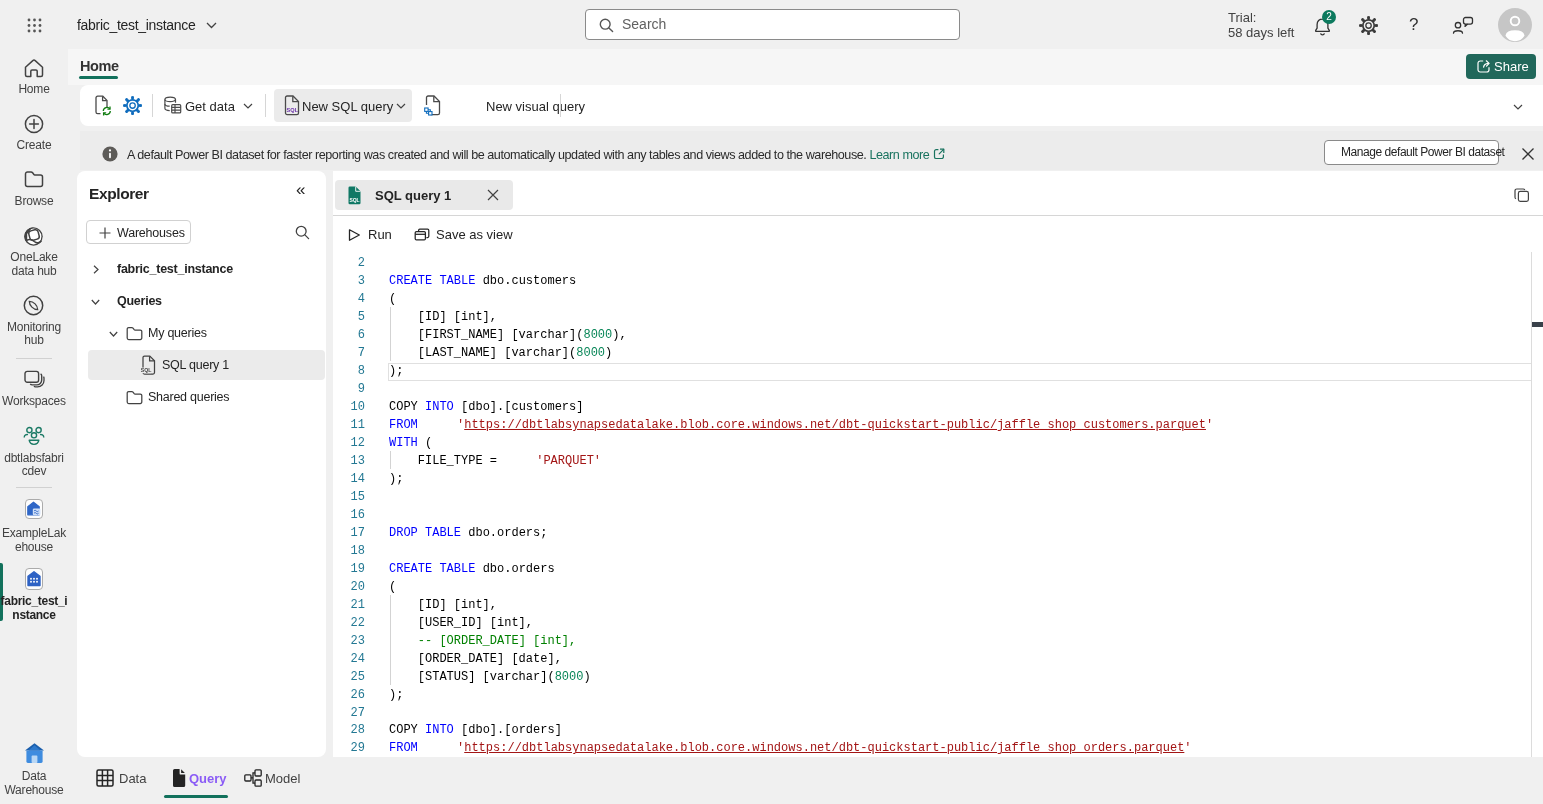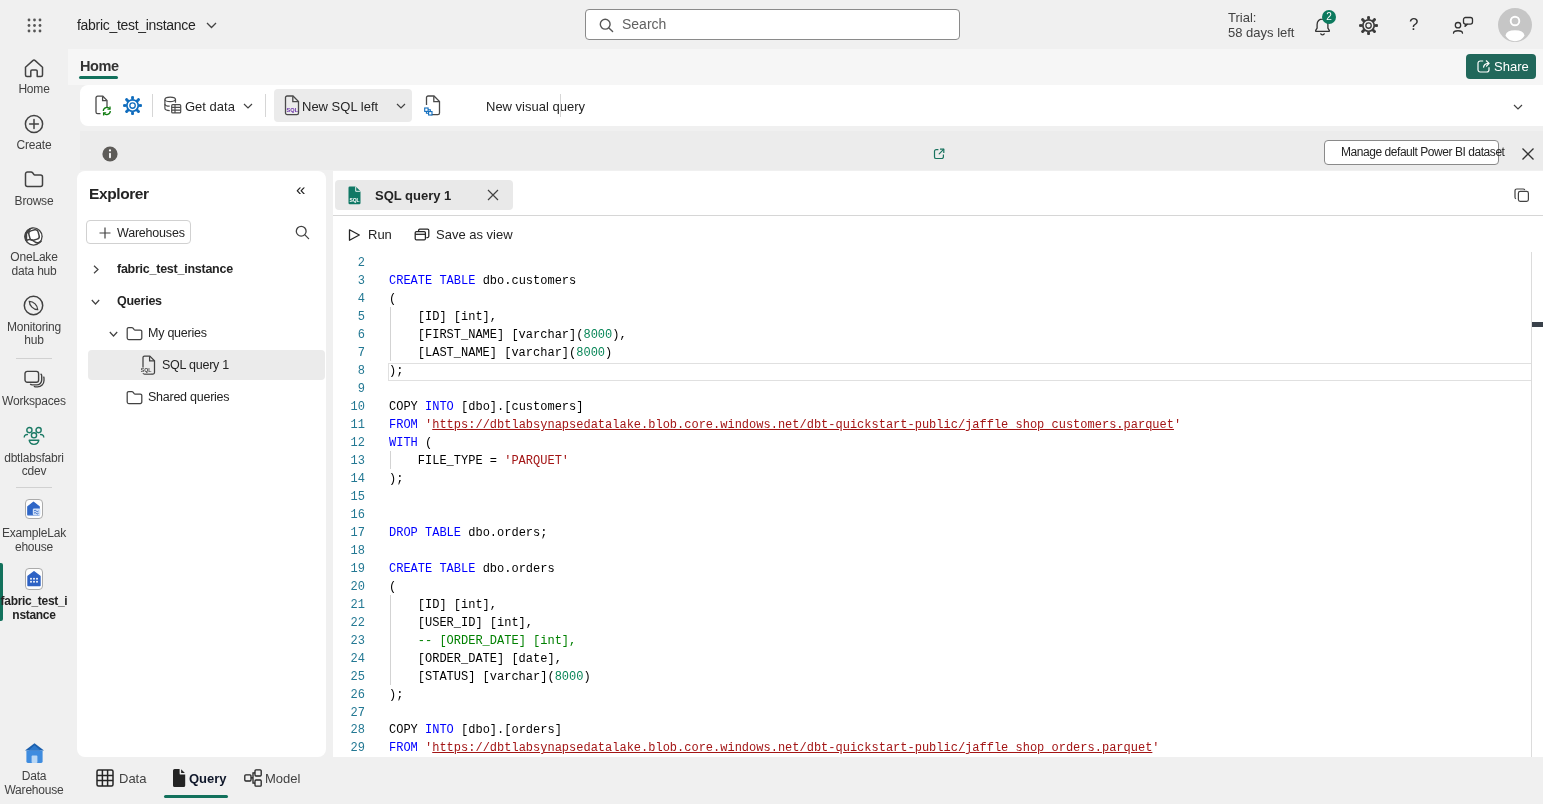--- a/index.html
+++ b/index.html
@@ -54,21 +54,21 @@
 #qtab { position:absolute; left:2px; top:9px; width:178px; height:30px; background:#e9e9e9; border-radius:4px; }
 #qtabtext { position:absolute; left:40px; top:8px; font-size:13px; font-weight:bold; }
 #runbar { left:333px; top:216px; width:1210px; height:36px; background:#fff; }
 #editor { left:333px; top:252px; width:1198px; height:505px; background:#fff; overflow:hidden; }
 #minimap { left:1531px; top:252px; width:12px; height:505px; background:#fff; border-left:1px solid #dcdcdc; }
 #mmcursor { left:1532px; top:322px; width:11px; height:5px; background:#39414a; }
 
 #linenos { position:absolute; left:0; top:3.3px; width:32px; text-align:right; font-family:"Liberation Mono",monospace; font-size:12px; line-height:17.97px; color:#237893; }
 #code { position:absolute; left:56px; top:3.3px; font-family:"Liberation Mono",monospace; font-size:12px; line-height:17.97px; color:#000; white-space:pre; }
 .kw { color:#0000ff; }
-.str { color:#a31515; }
+.str { color:#a31515;margin-left:32px; }
 .num { color:#098658; }
 .cmt { color:#008000; }
 .url { text-decoration:underline; }
 #curline { left:388px; top:362.5px; width:1143px; height:18px; border:1px solid #e0e0e0; border-right:none; }
 .iguide { position:absolute; left:56.5px; width:1px; background:#d3d3d3; }
 
 
 .btab { position:absolute; top:14px; font-size:13px; color:#424242; white-space:nowrap; }
 #queryunderline { position:absolute; left:96px; top:38px; width:64px; height:3px; background:#12715c; border-radius:2px; }
 
@@ -87,21 +87,21 @@
 <div class="abs" id="bottombar">
   <svg style="left:28px; top:12px;" width="18" height="18" viewBox="0 0 18 18" fill="none" stroke="#242424" stroke-width="1.5">
       <rect x="1" y="1" width="16" height="16" rx="1.5"></rect>
       <path d="M6.4 1 V17 M11.6 1 V17 M1 6.4 H17 M1 11.6 H17"></path>
     </svg>
   <div class="btab" style="left:51px;">Data</div>
   <svg style="left:103px; top:11px;" width="16" height="20" viewBox="0 0 16 20">
       <path d="M2 2.6 A1.6 1.6 0 0 1 3.6 1 H8.6 V5.4 A1.2 1.2 0 0 0 9.8 6.6 H14.2 V17.4 A1.6 1.6 0 0 1 12.6 19 H3.6 A1.6 1.6 0 0 1 2 17.4 Z" fill="#242424"></path>
       <path d="M10.1 1.3 L13.9 5.1 H10.1 Z" fill="#242424"></path>
     </svg>
-  <div class="btab" style="left:121px; font-weight:bold; color:#0f172a;">Query</div>
+  <div class="btab" style="left:121px; font-weight:bold; color:#8b5cf6;">Query</div>
   <svg style="left:176px; top:12px;" width="18" height="18" viewBox="0 0 18 18" fill="none" stroke="#242424" stroke-width="1.3">
       <rect x="0.8" y="5.8" width="6.2" height="6.2" rx="1"></rect>
       <rect x="11" y="0.8" width="6.2" height="6.2" rx="1"></rect>
       <rect x="11" y="11" width="6.2" height="6.2" rx="1"></rect>
       <path d="M7 8.9 H9 M9 8.9 V3.9 H11 M9 8.9 V14.1 H11"></path>
     </svg>
   <div class="btab" style="left:197px;">Model</div>
   <div id="queryunderline"></div>
 </div>
 
@@ -206,21 +206,21 @@
       <path d="M1 1 L5 5 L9 1"></path>
     </svg>
   <div class="rsep" style="left:185px;"></div>
   <div id="newsqlbtn"></div>
 
   <svg style="left:203px; top:10px;" width="18" height="21" viewBox="0 0 18 21" fill="none">
       <path d="M2.5 2.6 A1.6 1.6 0 0 1 4.1 1 H10 L15.5 6.5 V18 A1.6 1.6 0 0 1 13.9 19.6 H4.1 A1.6 1.6 0 0 1 2.5 18 Z" stroke="#4a4a4a" stroke-width="1.3"></path>
       <path d="M9.8 1.2 V6.7 H15.3" stroke="#4a4a4a" stroke-width="1.3"></path>
       <text x="3.6" y="17" font-family="Liberation Sans" font-size="5.6" font-weight="bold" fill="#6a30a8" stroke="none">SQL</text>
     </svg>
-  <div class="t13" style="left:222px; top:14px;">New SQL left</div>
+  <div class="t13" style="left:222px; top:14px;">New SQL query</div>
   <svg style="left:316px; top:18px;" width="10" height="6" viewBox="0 0 10 6" fill="none" stroke="#424242" stroke-width="1.2">
       <path d="M1 1 L5 5 L9 1"></path>
     </svg>
 
   <svg style="left:344px; top:10px;" width="18" height="21" viewBox="0 0 18 21" fill="none">
       <path d="M6.5 19.6 H13.9 A1.6 1.6 0 0 0 15.5 18 V6.5 L10 1 H4.1 A1.6 1.6 0 0 0 2.5 2.6 V10" stroke="#4a4a4a" stroke-width="1.3"></path>
       <path d="M9.8 1.2 V6.7 H15.3" stroke="#4a4a4a" stroke-width="1.3"></path>
       <rect x="0.7" y="13" width="3.4" height="3.4" fill="#fff" stroke="#0f6cbd" stroke-width="1.1"></rect>
       <rect x="4.6" y="16.6" width="3.4" height="3.4" fill="#fff" stroke="#0f6cbd" stroke-width="1.1"></rect>
       <path d="M2.4 16.4 V18.3 H4.6 M4 14.7 H6.3 V16.6" stroke="#0f6cbd" stroke-width="1.1"></path>
@@ -231,20 +231,21 @@
       <path d="M1 1 L5 5 L9 1"></path>
     </svg>
 </div>
 
 <div class="abs" id="banner">
   <svg style="left:22px; top:15px;" width="16" height="16" viewBox="0 0 16 16">
       <circle cx="8" cy="8" r="7.6" fill="#5d5b58"></circle>
       <rect x="7.1" y="6.8" width="1.8" height="5.4" rx="0.9" fill="#fff"></rect>
       <circle cx="8" cy="4.4" r="1.1" fill="#fff"></circle>
     </svg>
+  <div id="bannertext" class="abs">A default Power BI dataset for faster reporting was created and will be automatically updated with any tables and views added to the warehouse. <span id="learnmore">Learn more</span></div>
   <svg style="left:853px; top:17px;" id="extlink" width="12" height="12" viewBox="0 0 12 12" fill="none" stroke="#19735f" stroke-width="1.2">
       <path d="M5.4 1.6 H3.1 A1.6 1.6 0 0 0 1.5 3.2 V8.9 A1.6 1.6 0 0 0 3.1 10.5 H8.8 A1.6 1.6 0 0 0 10.4 8.9 V6.6"></path>
       <path d="M7 1.2 H10.8 V5" stroke-linejoin="round"></path>
       <path d="M10.6 1.4 L6.2 5.8" stroke-linecap="round"></path>
     </svg>
   <div id="managebtn">Manage default Power BI dataset</div>
   <svg style="left:1441px; top:16px;" width="14" height="14" viewBox="0 0 14 14" fill="none" stroke="#333" stroke-width="1.3">
       <path d="M1.5 1.5 L12.5 12.5 M12.5 1.5 L1.5 12.5"></path>
     </svg>
 </div>

